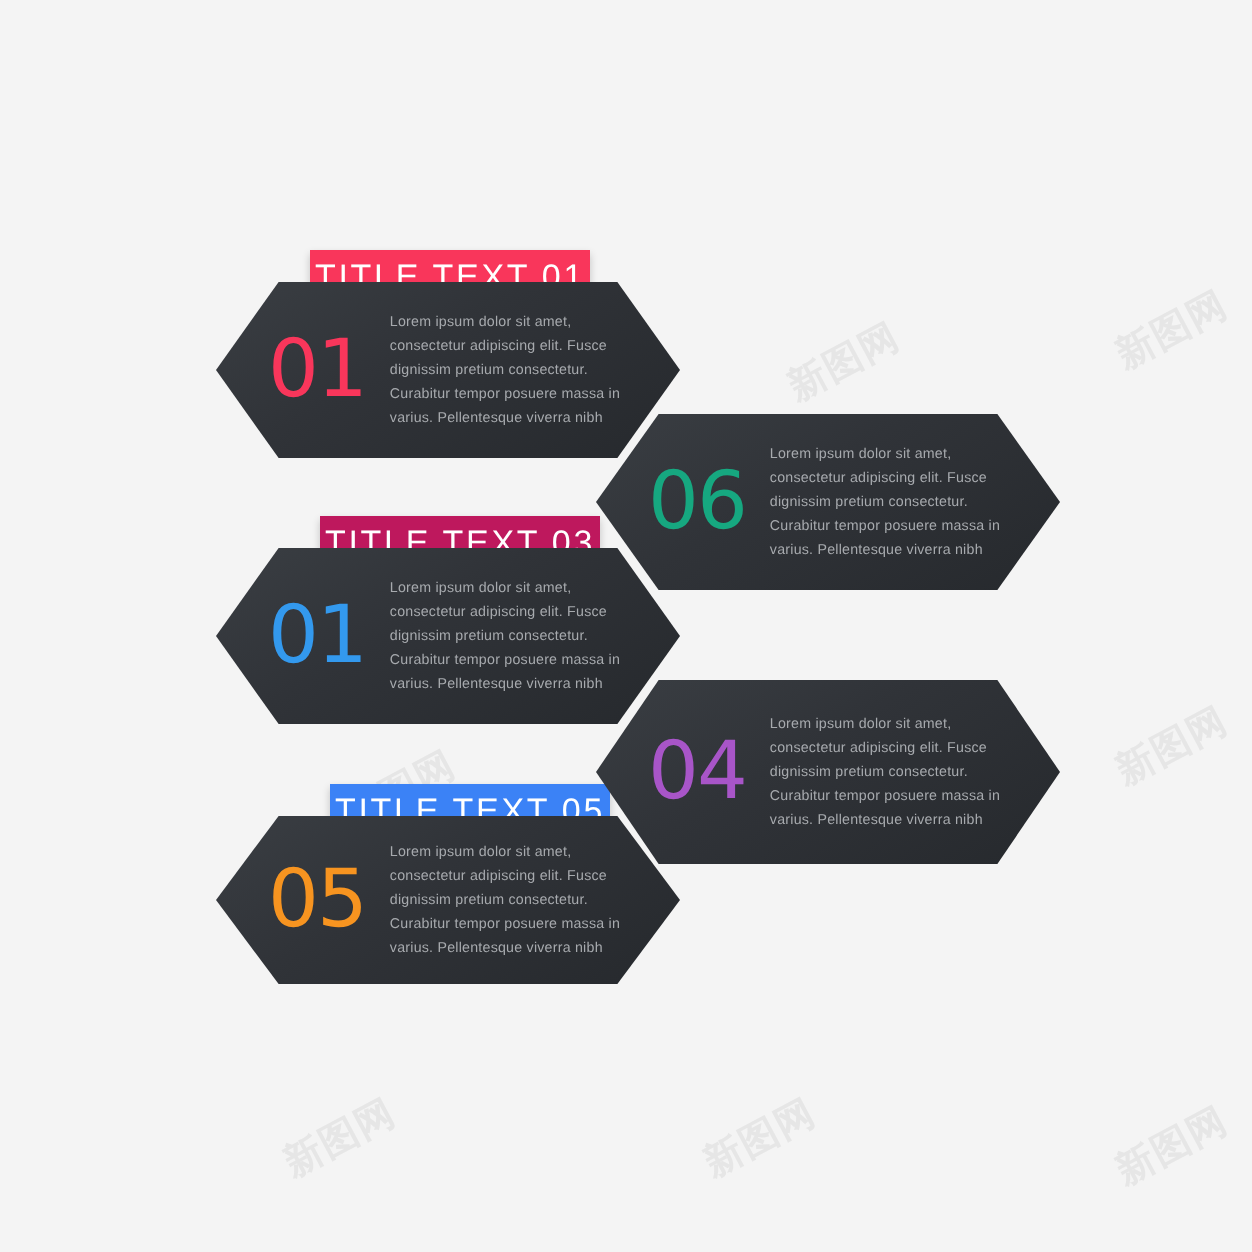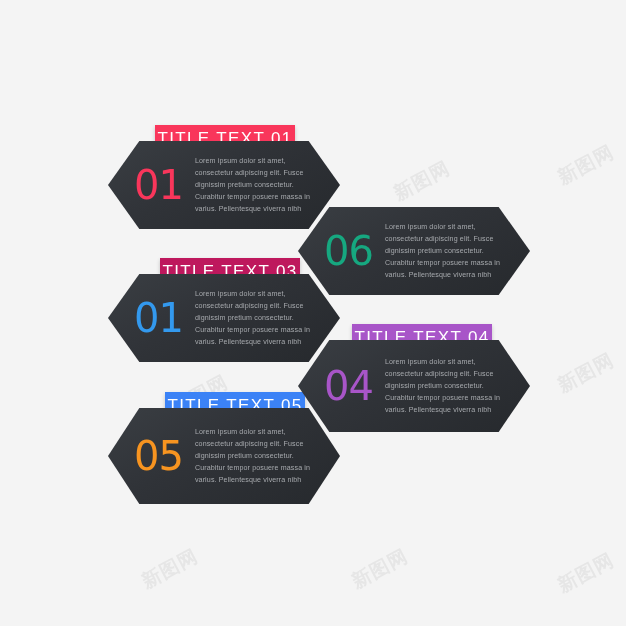--- a/index.html
+++ b/index.html
@@ -115,21 +115,21 @@
   #step-3 .step-num  { color: #3399ee; margin-right: 12px; }
   #banner-3     { left: 160px; top: 258px; width: 140px; background: #3399ee; }
 
   
   #step-4       { left: 298px; top: 340px; width: 232px; height: 92px; z-index: 11; }
   #step-4 .hex-inner { padding: 0 26px 0 26px; }
   #step-4 .step-num  { color: #a855c8; margin-right: 12px; }
   #banner-4     { left: 352px; top: 324px; width: 140px; background: #a855c8; }
 
   
-  #step-5       { left: 108px; top: 408px; width: 232px; height: 96px; z-index: 10; }
+  #step-5       { left: 108px; top: 408px; width: 232px; height: 84px; z-index: 10; }
   #step-5 .hex-inner { padding: 0 26px 0 26px; }
   #step-5 .step-num  { color: #f79420; margin-right: 12px; }
   #banner-5     { left: 165px; top: 392px; width: 140px; background: #f79420; }
 </style>
 </head>
 <body style="background: rgb(244, 244, 244);">
 
 <div id="stage">
 
   <div class="step" id="step-1">
@@ -158,21 +158,20 @@
   </div>
   <div class="banner" id="banner-3" style="background: #be185d;">TITLE TEXT 03</div>
 
   <div class="step" id="step-4">
     <div class="hex"></div>
     <div class="hex-inner">
       <div class="step-num" style="color: rgb(168, 85, 200);">04</div>
       <div class="step-body">Lorem ipsum dolor sit amet, consectetur adipiscing elit. Fusce dignissim pretium consectetur. Curabitur tempor posuere massa in varius. Pellentesque viverra nibh</div>
     </div>
   </div>
-  <div class="banner" id="banner-4" style="background: rgb(168, 85, 200);">TITLE TEXT 04</div>
 
   <div class="step" id="step-5">
     <div class="hex"></div>
     <div class="hex-inner">
       <div class="step-num" style="color: rgb(247, 148, 32);">05</div>
       <div class="step-body">Lorem ipsum dolor sit amet, consectetur adipiscing elit. Fusce dignissim pretium consectetur. Curabitur tempor posuere massa in varius. Pellentesque viverra nibh</div>
     </div>
   </div>
   <div class="banner" id="banner-5" style="background: #3b82f6;">TITLE TEXT 05</div>
 

